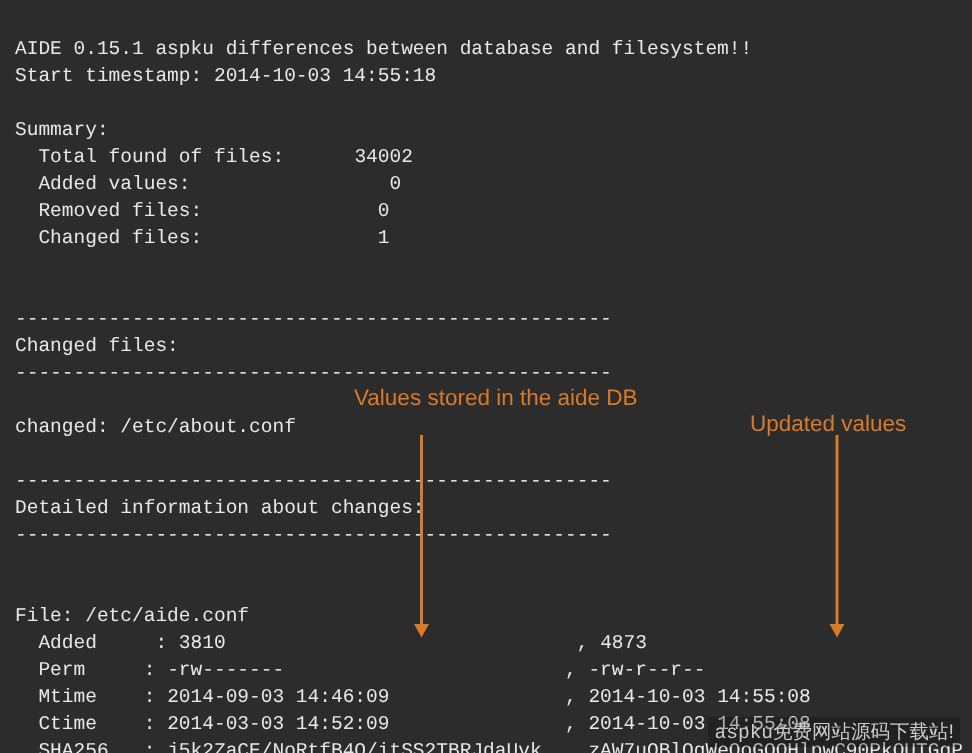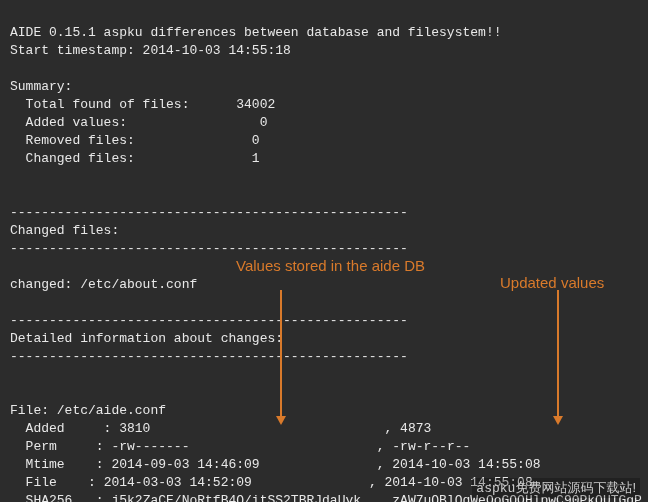--- a/index.html
+++ b/index.html
@@ -77,21 +77,21 @@
 
 <span>---------------------------------------------------</span>
 <span>Detailed information about changes:</span>
 <span>---------------------------------------------------</span>
 
 
 <span>File: /etc/aide.conf</span>
 <span>  Added     : </span><span>3810</span>                             <span> , </span><span>4873</span>
 <span>  Perm     : </span><span>-rw-------</span>                       <span> , </span><span>-rw-r--r--</span>
 <span>  Mtime    : </span><span>2014-09-03 14:46:09</span>              <span> , </span><span>2014-10-03 14:55:08</span>
-<span>  File    : </span><span>2014-03-03 14:52:09</span>              <span> , </span><span>2014-10-03 14:55:08</span>
+<span>  Ctime    : </span><span>2014-03-03 14:52:09</span>              <span> , </span><span>2014-10-03 14:55:08</span>
 <span>  SHA256   : </span><span>j5k2ZaCE/NoRtfB4Q/itSS2TBRJdaUvk</span> <span> , </span><span>zAW7uQBlQqWeOoGQOHlpwC90PkQUTGgP</span>
  
 
 </div>
 
 <div class="annotation anno1">Values stored
 in the aide DB</div>
 <div class="annotation anno2">Updated values</div>
 
 <div class="arrow arrow-v1"></div>

